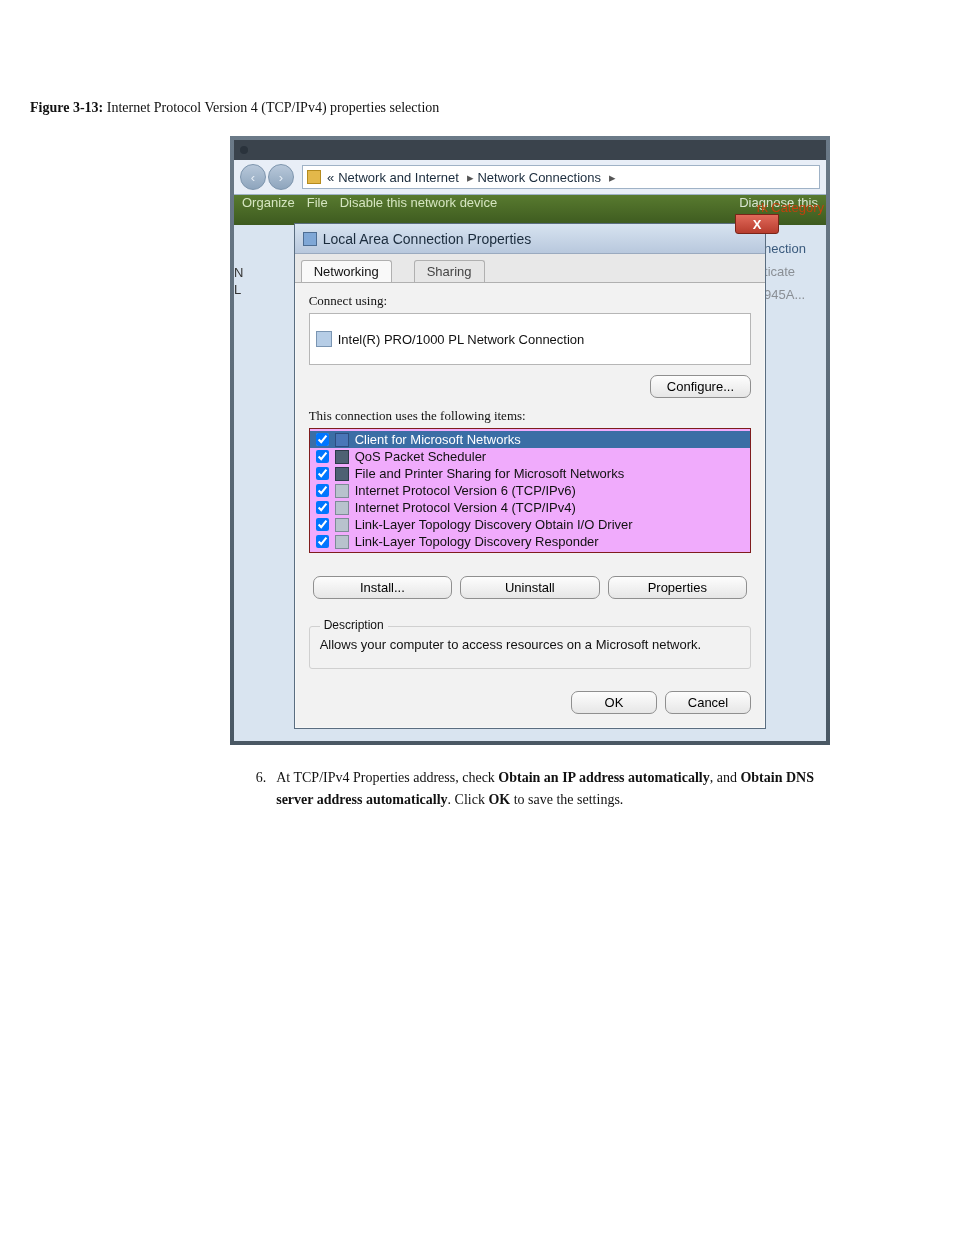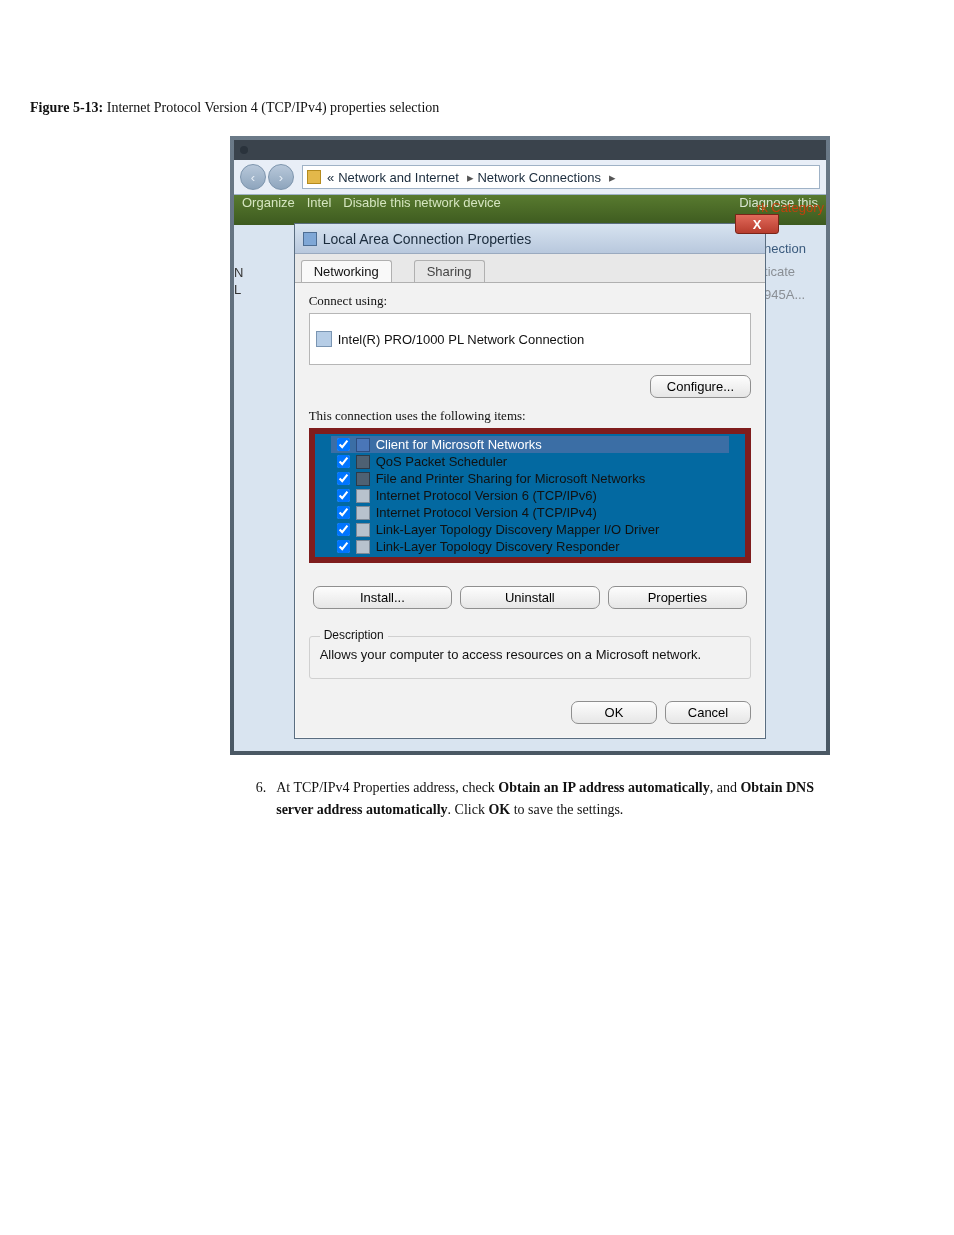--- a/index.html
+++ b/index.html
@@ -163,23 +163,23 @@
   .dlgbtn{
     background:linear-gradient(#fdfdfd,#e6e6e6);
     border:1px solid #8f8f8f;
     border-radius:7px;
     padding:3px 16px;
     font-family:"Segoe UI",sans-serif;
     font-size:13px;
     min-width:80px;
   }
   .listbox{
-    border:6px solid #7f1d1d;
-    background:#0369a1;
-    padding:2px 16px;
+    border:1px solid #7f1d1d;
+    background:#f0abfc;
+    padding:2px 0;
     margin-top:4px;
   }
   .lrow{
     display:flex;
     align-items:center;
     padding:1px 4px;
     font-size:13px;
   }
   .lrow input{margin:0 6px 0 2px;}
   .lrow .lic{width:14px;height:14px;margin-right:6px;display:inline-block;}
@@ -231,21 +231,21 @@
     font-family:"Segoe UI",sans-serif;
     font-size:13px;
     color:#333;
   }
   .leftgut div{margin-bottom:2px;}
 </style>
 </head>
 <body>
 
 <div class="caption">
-  <b>Figure 5-13:</b><span> Internet Protocol Version 4 (TCP/IPv4) properties selection</span>
+  <b>Figure 3-13:</b><span> Internet Protocol Version 4 (TCP/IPv4) properties selection</span>
 </div>
 
 <div class="figure-wrap">
 <div class="outer">
   <div class="outer-top">
     <div class="dot"></div>
   </div>
 
   <div class="outer-chrome">
     <div class="navbar">
@@ -260,21 +260,21 @@
         <span class="crumb">«</span>
         <span class="crumb">Network and Internet</span>
         <span class="sep">▸</span>
         <span class="crumb">Network Connections</span>
         <span class="sep">▸</span>
       </div>
     </div>
 
     <div class="toolbar">
       <span class="item">Organize</span>
-      <span class="item">Intel</span>
+      <span class="item">File</span>
       <span class="item">Disable this network device</span>
       <span class="right">Diagnose this</span>
     </div>
 
     <div class="bg-right">
       <div class="cat">rk Category</div>
       <div style="height:10px;"></div>
       <div class="conn">nnection</div>
       <div class="gray">nticate</div>
       <div class="gray">3945A...</div>
@@ -333,21 +333,21 @@
                   <span>Internet Protocol Version 6 (TCP/IPv6)</span>
                 </div>
                 <div class="lrow">
                   <input type="checkbox" checked="" style="">
                   <span class="lic gray"></span>
                   <span>Internet Protocol Version 4 (TCP/IPv4)</span>
                 </div>
                 <div class="lrow">
                   <input type="checkbox" checked="" style="">
                   <span class="lic gray"></span>
-                  <span>Link-Layer Topology Discovery Mapper I/O Driver</span>
+                  <span>Link-Layer Topology Discovery Obtain I/O Driver</span>
                 </div>
                 <div class="lrow">
                   <input type="checkbox" checked="" style="">
                   <span class="lic gray"></span>
                   <span>Link-Layer Topology Discovery Responder</span>
                 </div>
               </div>
 
           <div class="btnrow3">
             <button class="dlgbtn">Install...</button>

